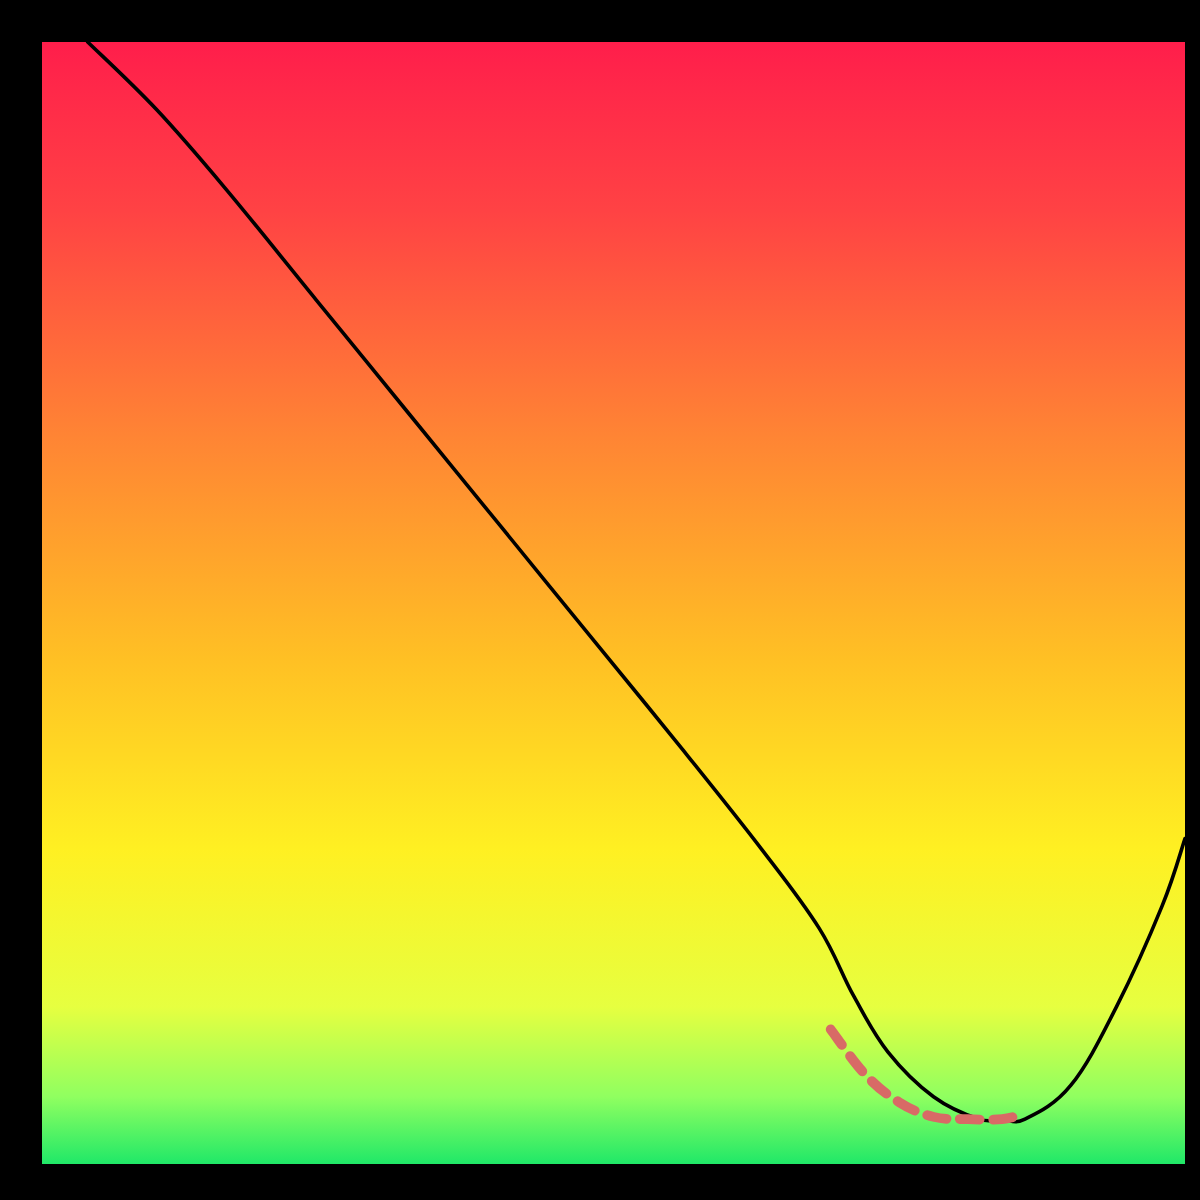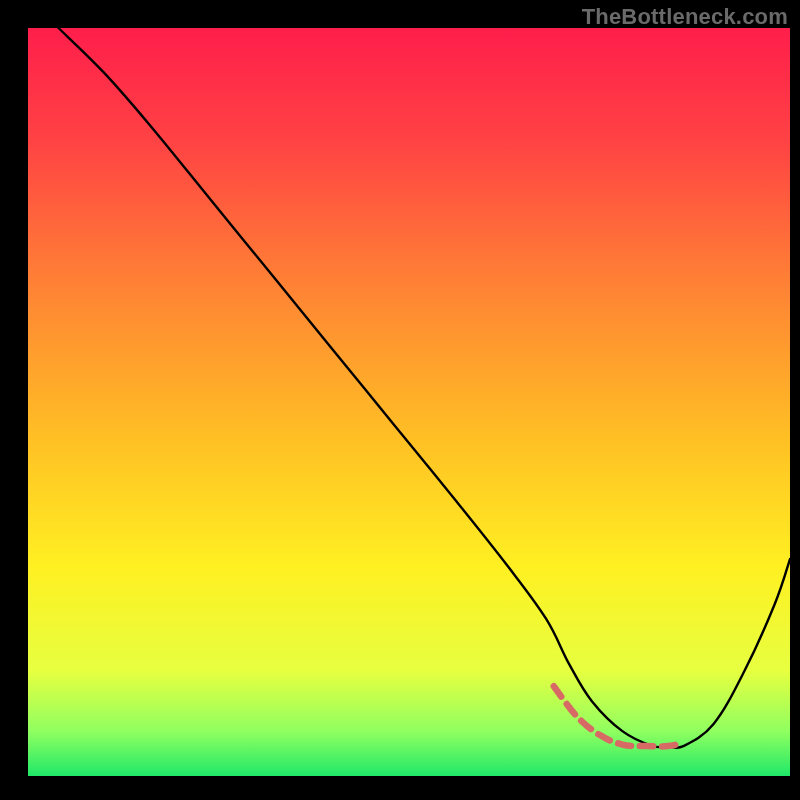--- a/index.html
+++ b/index.html
@@ -32,21 +32,20 @@
     top: 0;
     width: 800px;
     height: 800px;
     display: block;
   }
 </style>
 </head>
 <body>
 
 <div class="container">
-  <div class="watermark">TheBottleneck.com</div>
 
   <svg class="plot" viewBox="0 0 800 800" preserveAspectRatio="none">
     <defs>
       <linearGradient id="bg-grad" x1="0" y1="0" x2="0" y2="1">
           <stop offset="0%" stop-color="#ff1e4b"></stop>
           <stop offset="15%" stop-color="#ff4244"></stop>
           <stop offset="35%" stop-color="#ff8434"></stop>
           <stop offset="55.00000000000001%" stop-color="#ffc024"></stop>
           <stop offset="72%" stop-color="#fff022"></stop>
           <stop offset="86%" stop-color="#e6ff40"></stop>

